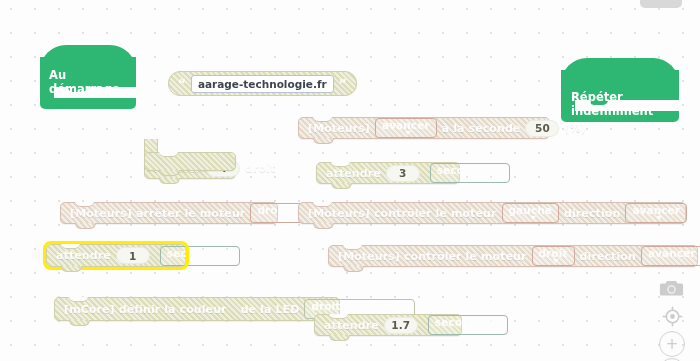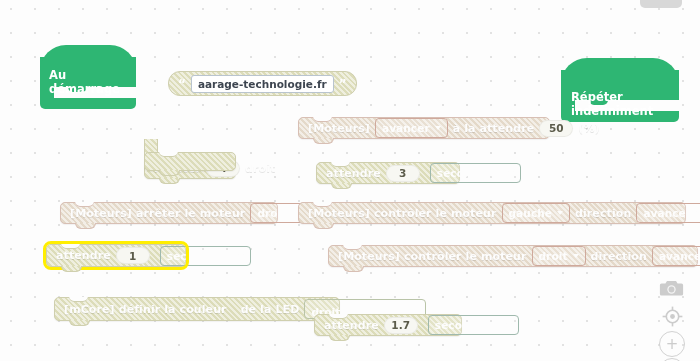--- a/index.html
+++ b/index.html
@@ -139,20 +139,21 @@
     align-items: center;
     height: 18px;
     padding: 0 6px;
     margin: 0 5px;
     border-radius: 4px;
     font-size: 10.5px; font-weight: bold;
     color: #fdfdfd;
     background-color: rgba(255,255,255,.20);
     border: 1.5px solid #cfa99c;
     text-shadow: none;
+    flex-direction: column;
   }
   .dd.teal { border-color: #9fb9ad; }
   .dd.sage { border-color: #b9c4a8; align-items: flex-end; }
   .dd .caret {
     margin-left: 5px;
     width: 0; height: 0;
     border-left: 3.5px solid transparent;
     border-right: 3.5px solid transparent;
     border-top: 4px solid #fdfdfd;
     opacity: .95;
@@ -258,21 +259,21 @@
               background-image:repeating-linear-gradient(45deg,rgba(255,255,255,.55) 0 2px,rgba(255,255,255,0) 2px 4px);
               border-left:1px solid #cfcfae; border-right:1px solid #cfcfae; box-sizing:border-box;"></div>
   <div class="blk ghost stack" style="left:144px; top:152px; width:92px; height:19px;"></div>
 
   <div class="blk ghost pinkish stack" style="left:298px; top:117px; width:252px; height:22px;">
     <span>[Moteurs]</span>
     <span class="dd">
       <span>avancer</span>
       <i class="caret"></i>
     </span>
-    <span>à la attendre</span>
+    <span>à la seconde</span>
     <span class="num">50</span>
     <span>(%)</span>
   </div>
 
   <div class="blk ghost stack" style="left:316px; top:162px; width:144px; height:22px;">
     <span>attendre</span>
     <span class="num">3</span>
     <span class="dd teal">
       <span>seconde(s)</span>
       <i class="caret"></i>

